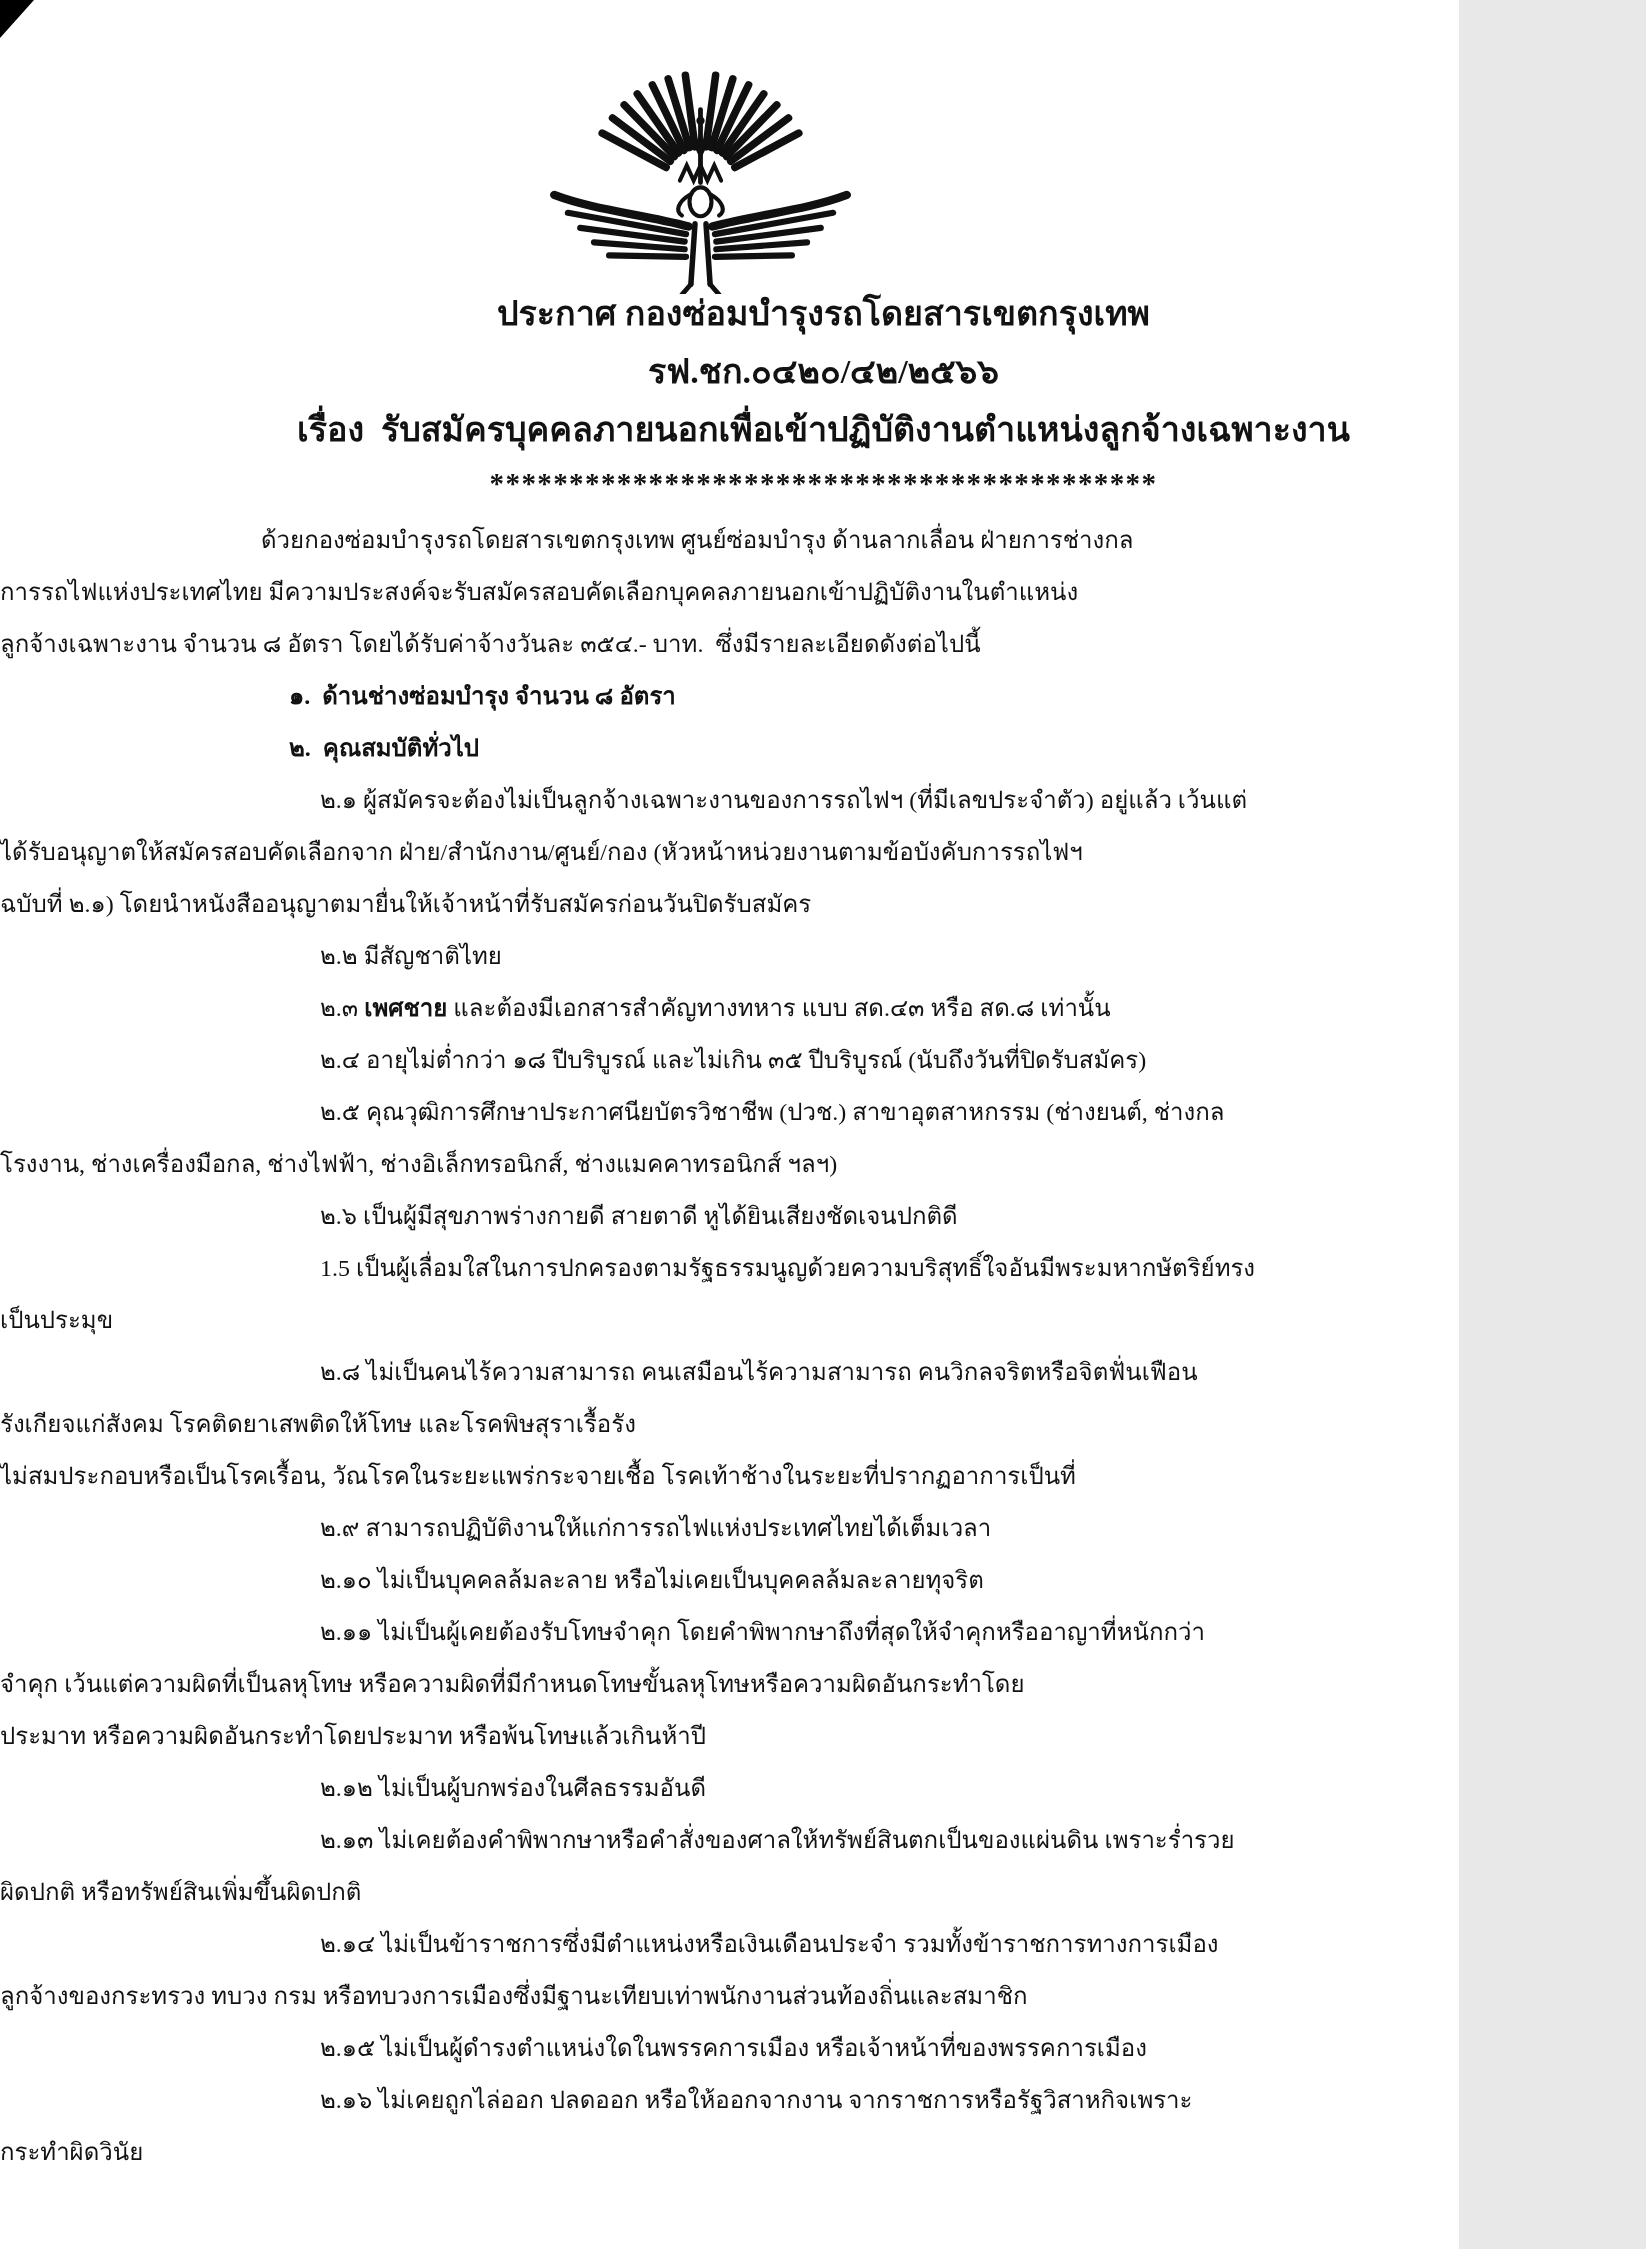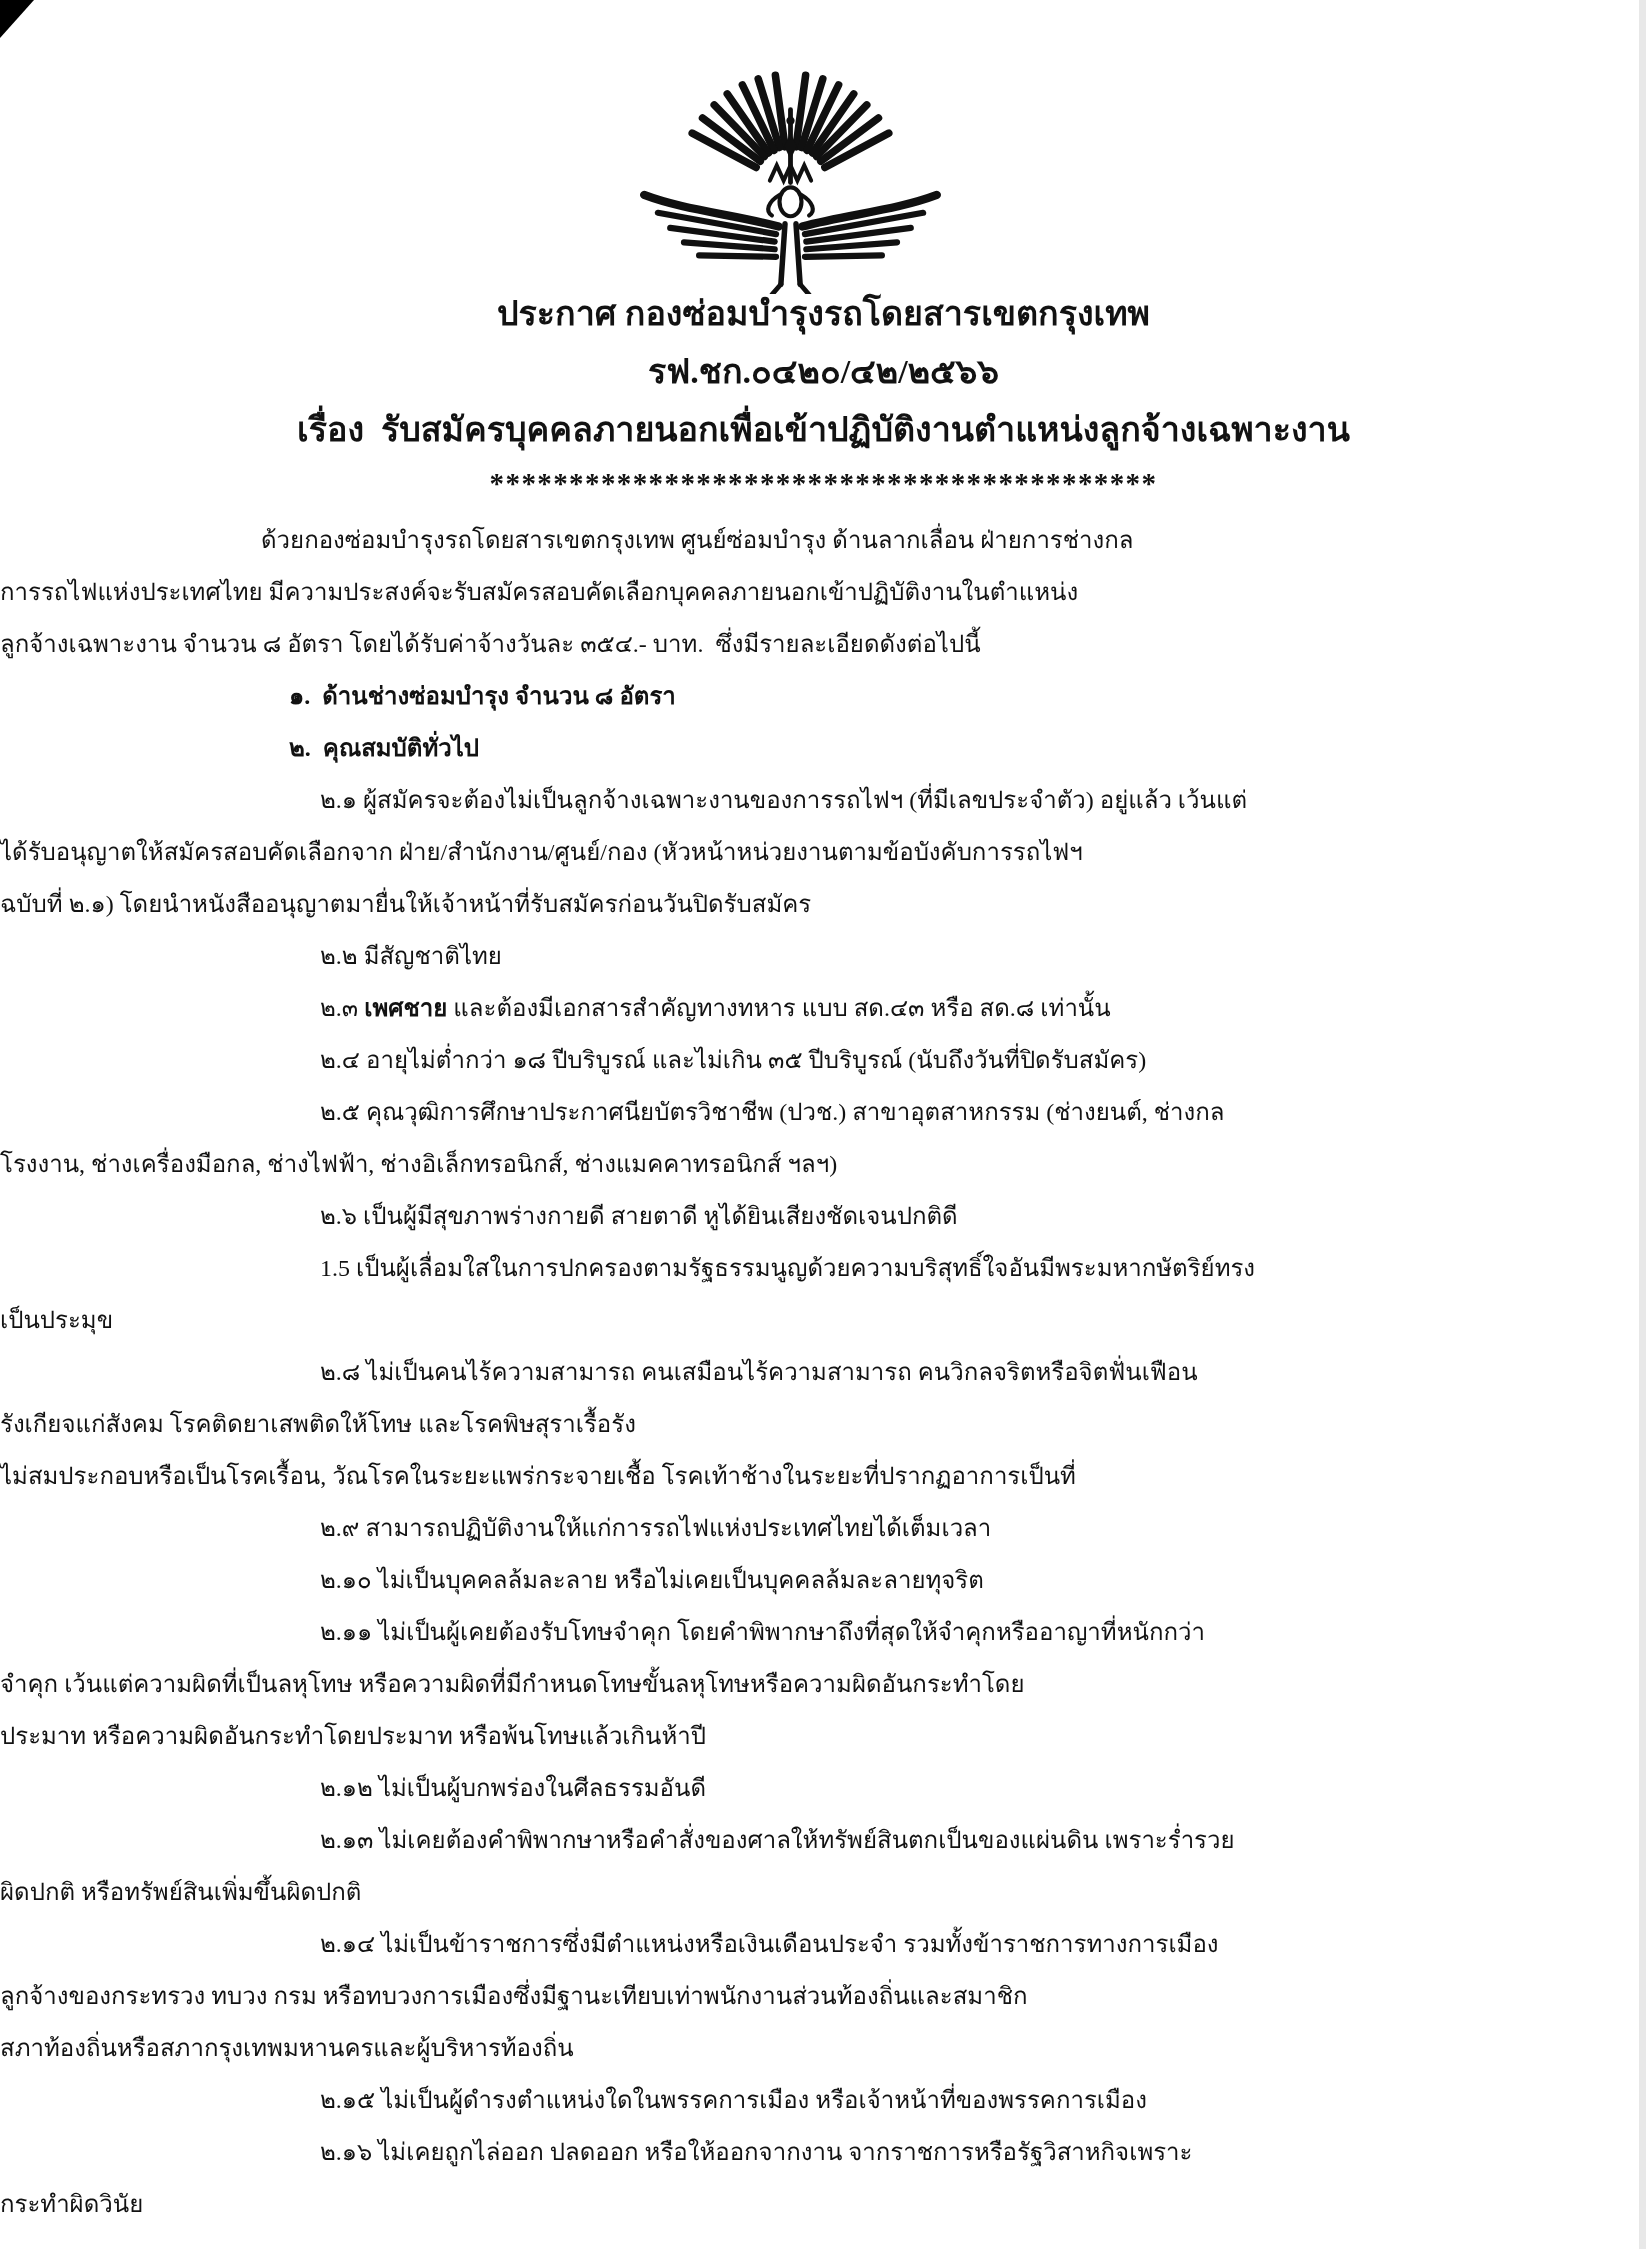--- a/index.html
+++ b/index.html
@@ -1,18 +1,18 @@
 <!DOCTYPE html>
 <html style="font-size:11px"><head>
 <meta charset="utf-8">
 <style>
   html,body{margin:0;padding:0;background:#e8e8e8;}
   .page{
     position:relative;
-    width:1639px;height:2250px;
+    width:1459px;height:2250px;
     background:#ffffff;
     overflow:hidden;
     font-family:"Liberation Serif","DejaVu Serif",serif;
     color:#121212;
   }
   
   .corner-mark{
     position:absolute;top:0;left:0;width:0;height:0;
     border-top:38px solid #000;
     border-right:34px solid transparent;
@@ -139,20 +139,19 @@
       <div class="line ind-sub"><span>๒.๙ สามารถปฏิบัติงานให้แก่การรถไฟแห่งประเทศไทยได้เต็มเวลา</span></div>
       <div class="line ind-sub"><span>๒.๑๐ ไม่เป็นบุคคลล้มละลาย หรือไม่เคยเป็นบุคคลล้มละลายทุจริต</span></div>
       <div class="line ind-sub"><span>๒.๑๑ ไม่เป็นผู้เคยต้องรับโทษจำคุก โดยคำพิพากษาถึงที่สุดให้จำคุกหรืออาญาที่หนักกว่า</span></div>
       <div class="line ind-none"><span>จำคุก เว้นแต่ความผิดที่เป็นลหุโทษ หรือความผิดที่มีกำหนดโทษขั้นลหุโทษหรือความผิดอันกระทำโดย</span></div>
       <div class="line ind-none"><span>ประมาท หรือความผิดอันกระทำโดยประมาท หรือพ้นโทษแล้วเกินห้าปี</span></div>
       <div class="line ind-sub"><span>๒.๑๒ ไม่เป็นผู้บกพร่องในศีลธรรมอันดี</span></div>
       <div class="line ind-sub"><span>๒.๑๓ ไม่เคยต้องคำพิพากษาหรือคำสั่งของศาลให้ทรัพย์สินตกเป็นของแผ่นดิน เพราะร่ำรวย</span></div>
       <div class="line ind-none"><span>ผิดปกติ หรือทรัพย์สินเพิ่มขึ้นผิดปกติ</span></div>
       <div class="line ind-sub"><span>๒.๑๔ ไม่เป็นข้าราชการซึ่งมีตำแหน่งหรือเงินเดือนประจำ รวมทั้งข้าราชการทางการเมือง</span></div>
       <div class="line ind-none"><span>ลูกจ้างของกระทรวง ทบวง กรม หรือทบวงการเมืองซึ่งมีฐานะเทียบเท่าพนักงานส่วนท้องถิ่นและสมาชิก</span></div>
-      <div class="line ind-none"><span>สภาท้องถิ่นหรือสภากรุงเทพมหานครและผู้บริหารท้องถิ่น</span></div>
       <div class="line ind-sub"><span>๒.๑๕ ไม่เป็นผู้ดำรงตำแหน่งใดในพรรคการเมือง หรือเจ้าหน้าที่ของพรรคการเมือง</span></div>
       <div class="line ind-sub"><span>๒.๑๖ ไม่เคยถูกไล่ออก ปลดออก หรือให้ออกจากงาน จากราชการหรือรัฐวิสาหกิจเพราะ</span></div>
       <div class="line ind-none"><span>กระทำผิดวินัย</span></div>
     </div>
 
 </div>
 
 
 </body></html>

